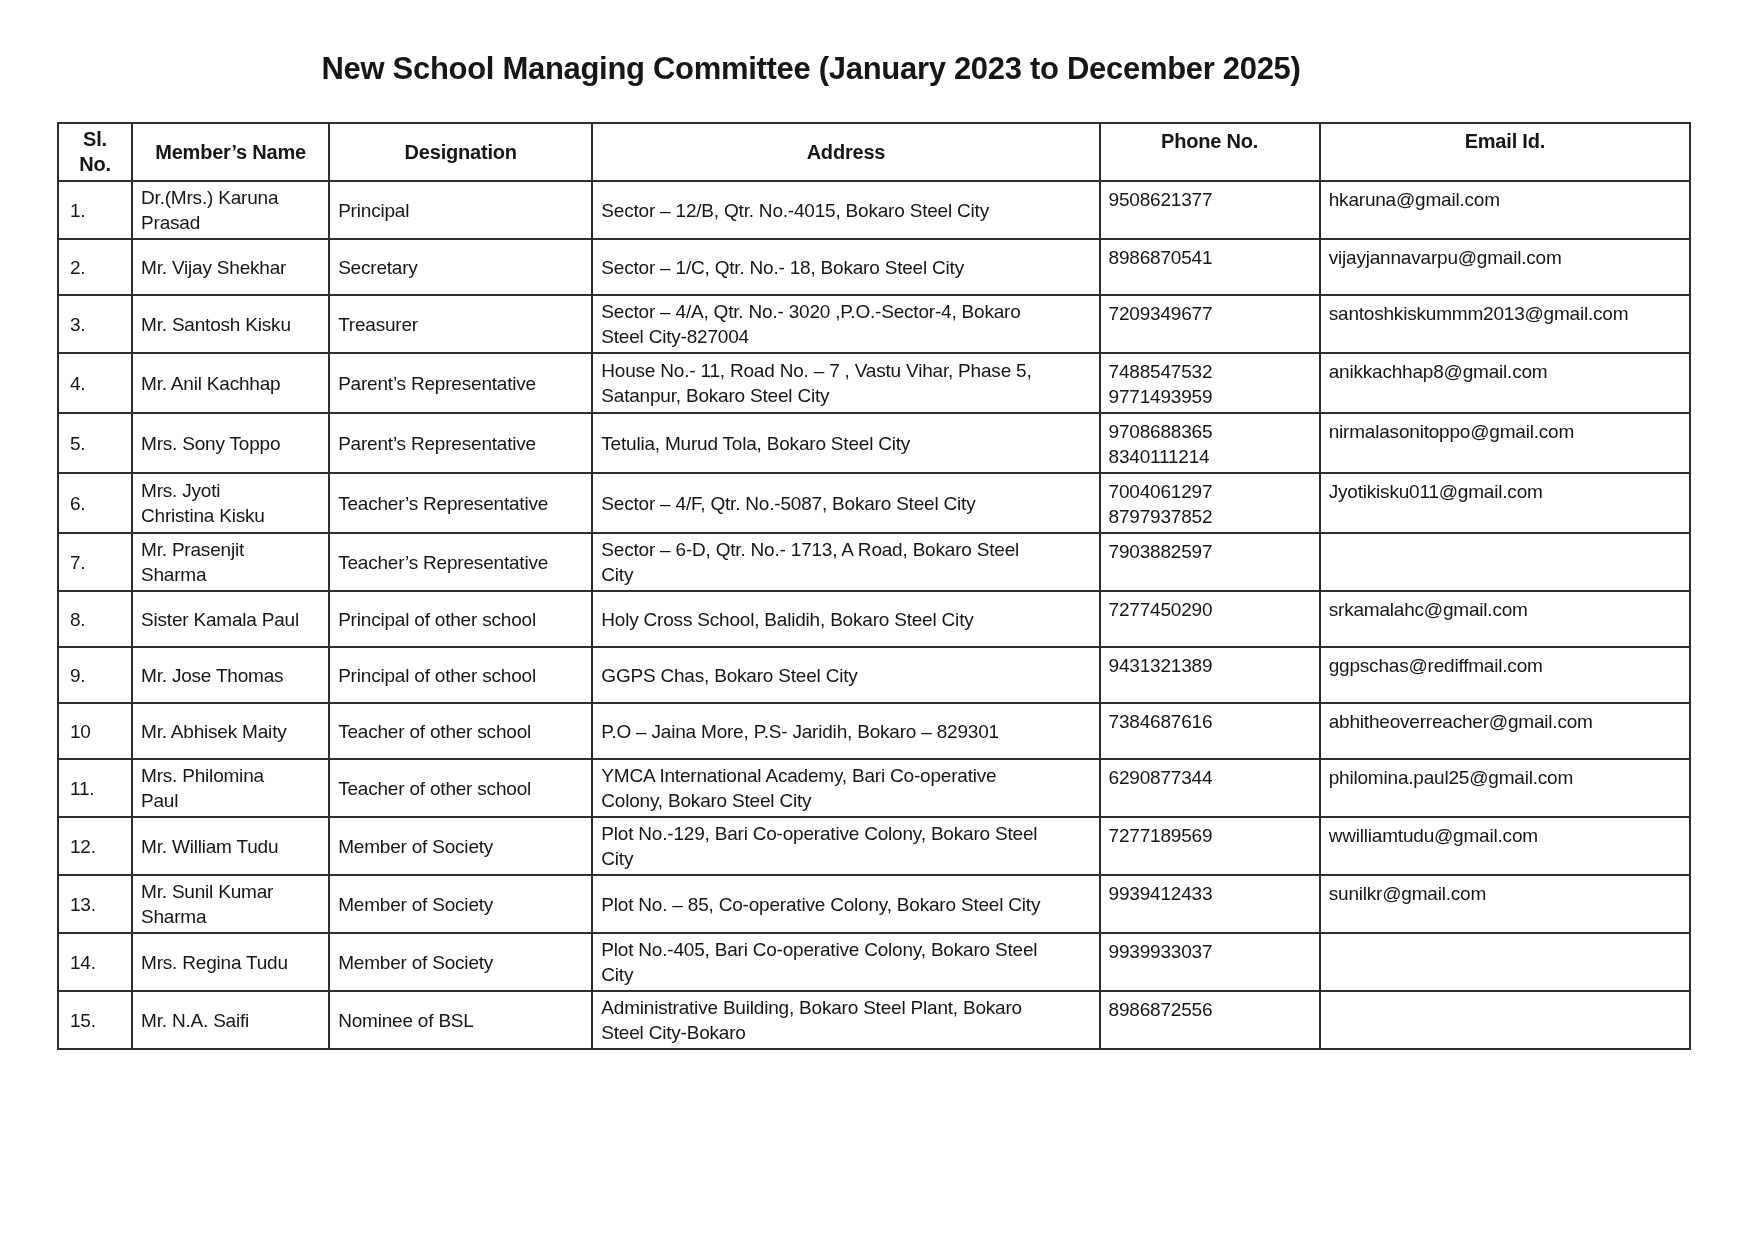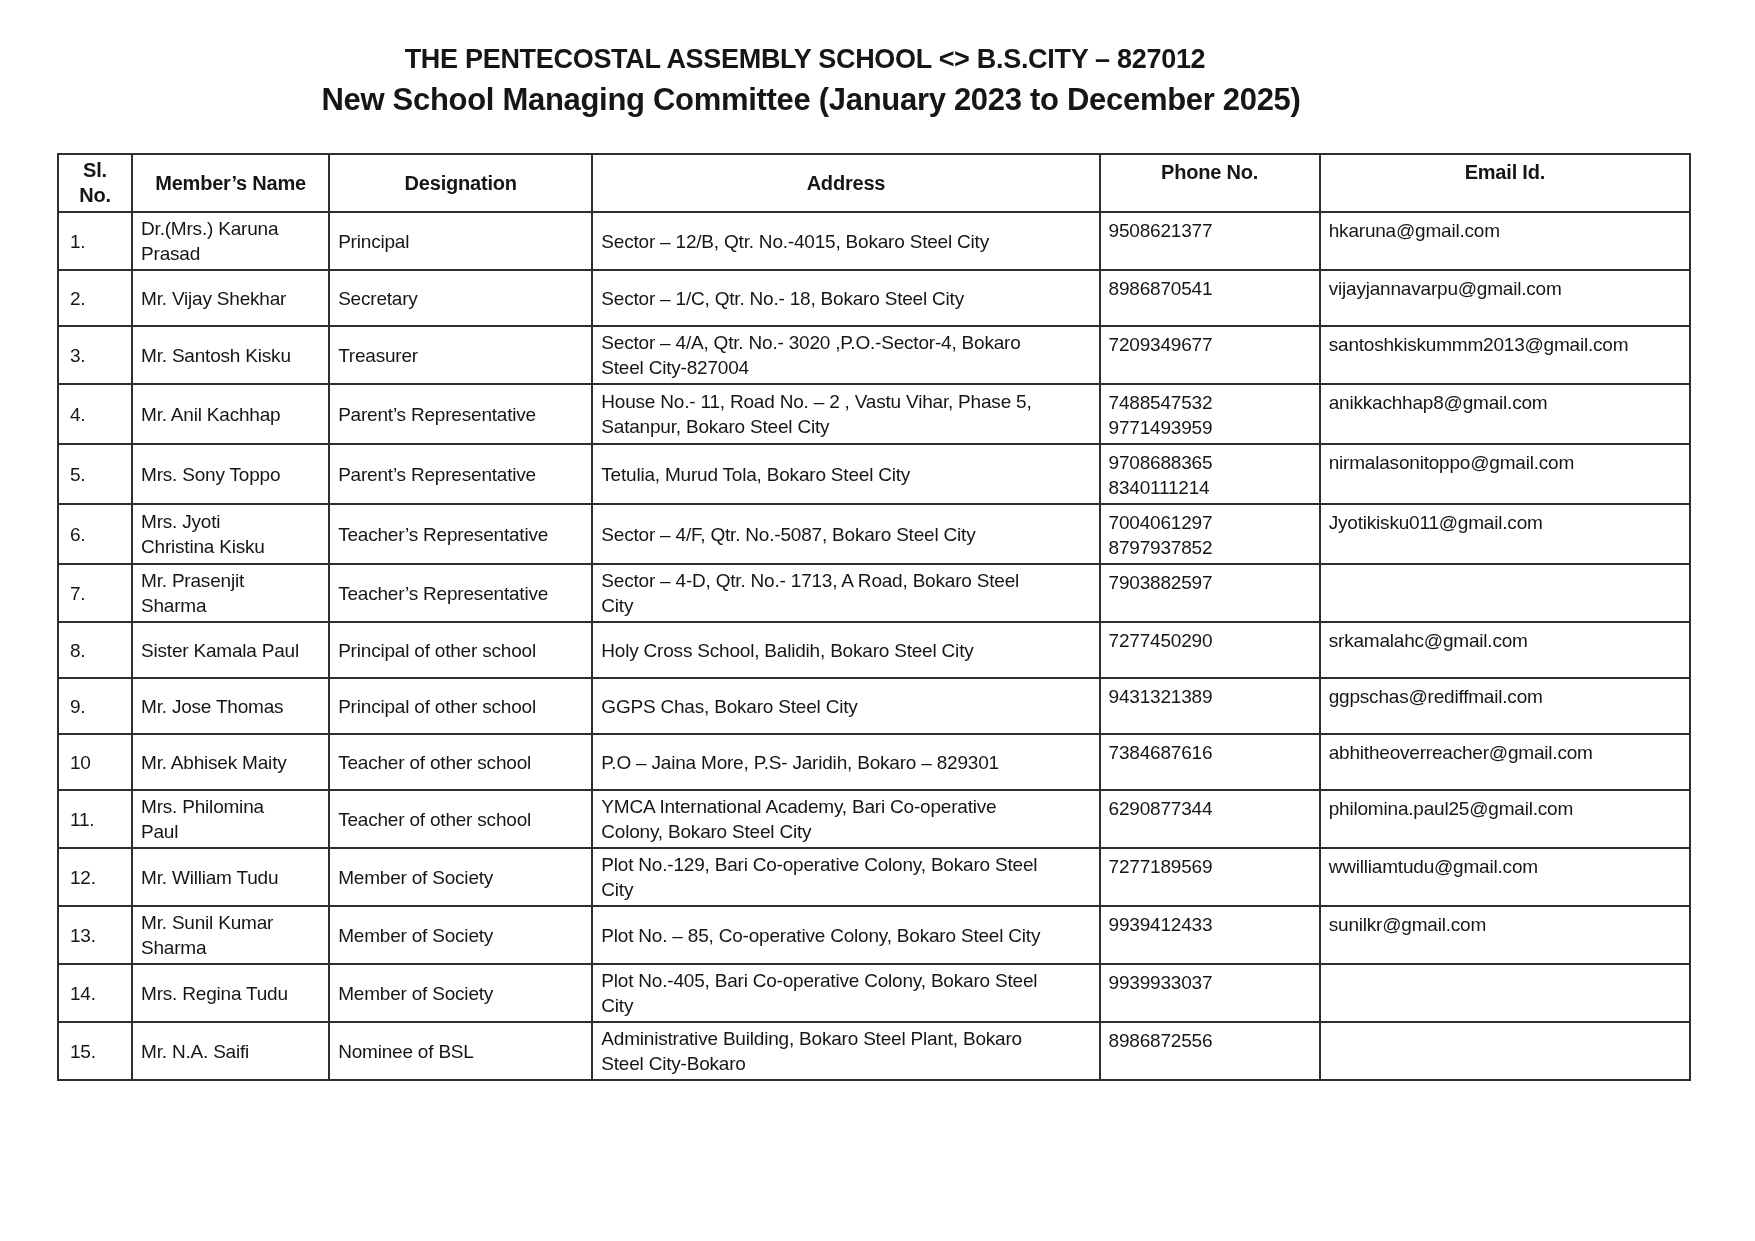--- a/index.html
+++ b/index.html
@@ -64,21 +64,20 @@
     padding-top: 5px;
   }
   table.committee td.sl-cell { padding-left: 11px; }
 </style>
 </head>
 <body>
 
 <div class="page">
 
   <div class="doc-header">
-    <div class="doc-title">THE PENTECOSTAL ASSEMBLY SCHOOL &lt;&gt; B.S.CITY – 827012</div>
     <div class="doc-subtitle">New School Managing Committee (January 2023 to December 2025)</div>
   </div>
 
   <table class="committee">
     <colgroup>
       <col style="width:74px">
       <col style="width:197px">
       <col style="width:263px">
       <col style="width:507px">
       <col style="width:220px">
@@ -119,21 +118,21 @@
       <td>Treasurer</td>
       <td>Sector – 4/A, Qtr. No.- 3020 ,P.O.-Sector-4, Bokaro
 Steel City-827004</td>
       <td class="align-top">7209349677</td>
       <td class="align-top">santoshkiskummm2013@gmail.com</td>
     </tr>
         <tr>
       <td class="sl-cell">4.</td>
       <td>Mr. Anil Kachhap</td>
       <td>Parent’s Representative</td>
-      <td>House No.- 11, Road No. – 2 , Vastu Vihar, Phase 5,
+      <td>House No.- 11, Road No. – 7 , Vastu Vihar, Phase 5,
 Satanpur, Bokaro Steel City</td>
       <td class="align-top">7488547532
 9771493959</td>
       <td class="align-top">anikkachhap8@gmail.com</td>
     </tr>
         <tr>
       <td class="sl-cell">5.</td>
       <td>Mrs. Sony Toppo</td>
       <td>Parent’s Representative</td>
       <td>Tetulia, Murud Tola, Bokaro Steel City</td>
@@ -149,21 +148,21 @@
       <td>Sector – 4/F, Qtr. No.-5087, Bokaro Steel City</td>
       <td class="align-top">7004061297
 8797937852</td>
       <td class="align-top">Jyotikisku011@gmail.com</td>
     </tr>
         <tr>
       <td class="sl-cell">7.</td>
       <td>Mr. Prasenjit
 Sharma</td>
       <td>Teacher’s Representative</td>
-      <td>Sector – 4-D, Qtr. No.- 1713, A Road, Bokaro Steel
+      <td>Sector – 6-D, Qtr. No.- 1713, A Road, Bokaro Steel
 City</td>
       <td class="align-top">7903882597</td>
       <td class="align-top"></td>
     </tr>
         <tr>
       <td class="sl-cell">8.</td>
       <td>Sister Kamala Paul</td>
       <td>Principal of other school</td>
       <td>Holy Cross School, Balidih, Bokaro Steel City</td>
       <td class="align-top">7277450290</td>

